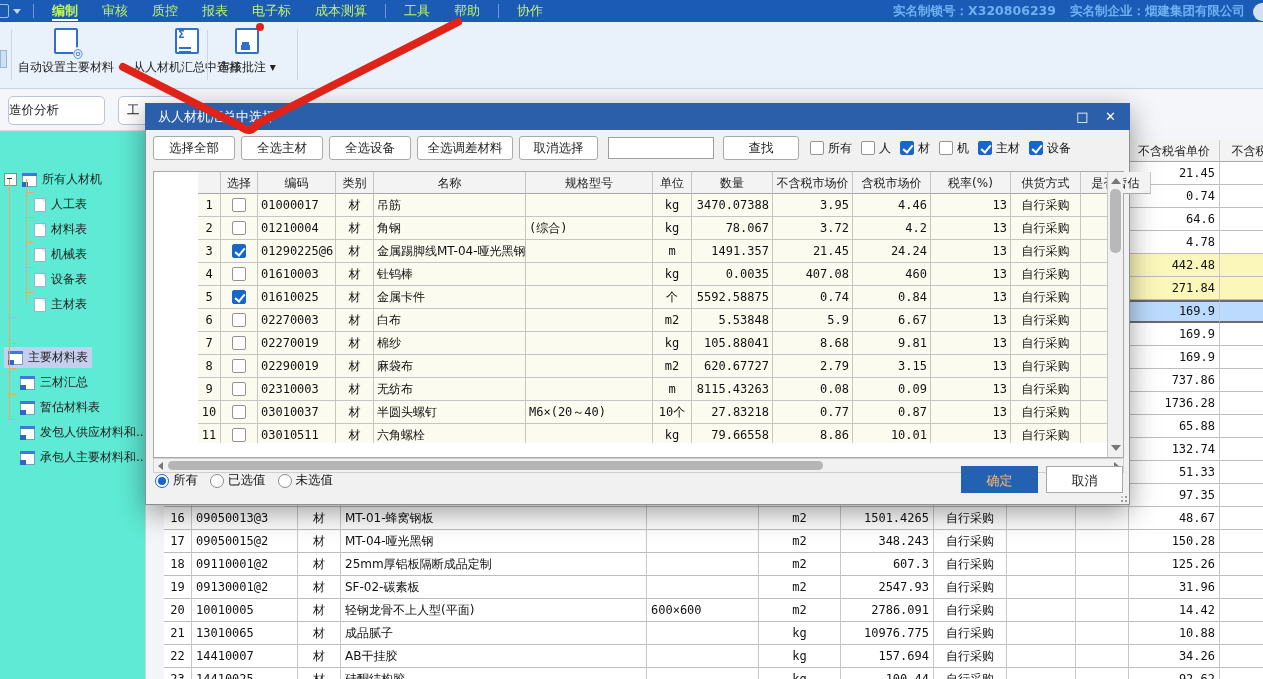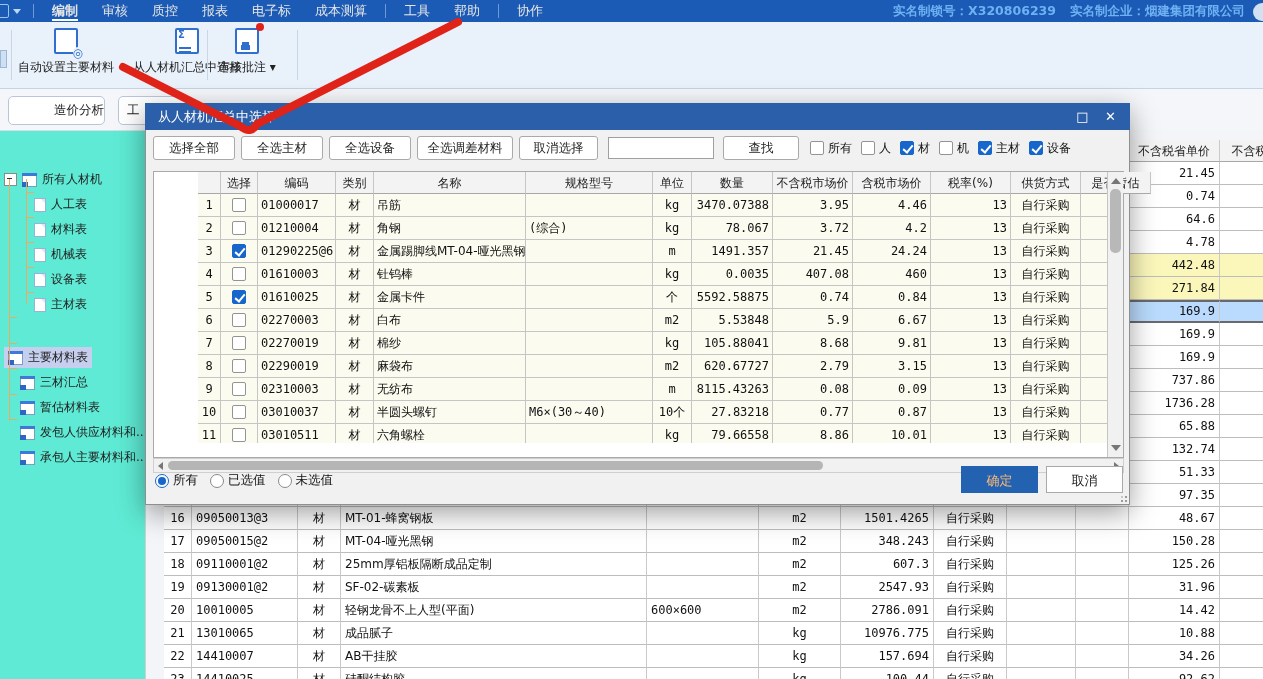--- a/index.html
+++ b/index.html
@@ -7,42 +7,42 @@
     font-family:"DejaVu Sans","Liberation Sans",sans-serif;font-size:12px;color:#111;}
   .num{font-family:"DejaVu Sans Mono","Liberation Mono",monospace;}
 
   
   .menubar{position:absolute;left:0;top:0;width:1263px;height:22px;background:#1b5bb5;display:flex;align-items:center;z-index:5;}
   .qa{display:flex;align-items:center;gap:4px;padding-left:1px;width:26px;}
   .qa-icon{width:9px;height:12px;border:1px solid #9cc3ef;border-radius:2px;margin-left:-3px;}
   .qa-chev{width:0;height:0;border-left:4px solid transparent;border-right:4px solid transparent;border-top:5px solid #bcd7f5;}
   .mb-sep{width:1px;height:14px;background:#6d9ad6;margin:0 6px;}
   .menu-items{display:flex;align-items:center;height:22px;}
-  .menu-item{color:#e5e5e5;font-size:13px;padding:0 12px;height:22px;line-height:21px;cursor:default;position:relative;}
+  .menu-item{color:#bef264;font-size:13px;padding:0 12px;height:22px;line-height:21px;cursor:default;position:relative;}
   .menu-item.active{font-weight:bold;}
   .menu-item.active::after{content:"";position:absolute;left:12px;right:12px;bottom:1px;height:2px;background:#fff;}
   .realname{margin-left:auto;display:flex;gap:14px;align-items:center;padding-right:18px;color:#6fb1f2;font-weight:bold;font-size:12.5px;white-space:nowrap;text-align:right;}
   .avatar-partial{position:absolute;right:-8px;top:3px;width:18px;height:18px;border-radius:50%;background:#e8eef7;opacity:.9;}
 
   
   .ribbon{position:absolute;left:0;top:22px;width:1263px;height:66px;background:#e9f1fa;border-bottom:1px solid #c6d3e4;z-index:5;}
   .ribbon-sep{position:absolute;top:8px;width:1px;height:50px;background:#c9d6e6;}
   .rbtn{position:absolute;top:6px;display:flex;flex-direction:column;align-items:center;gap:5px;cursor:default;}
   .rbtn .lbl{font-size:12px;color:#222;white-space:nowrap;}
   .ribbon-icon{width:20px;height:22px;border:2px solid #2f6fd0;border-radius:2px;background:#fff;position:relative;}
   .ribbon-icon.auto::after{content:"◎";position:absolute;right:-7px;bottom:-7px;font-size:12px;color:#2f6fd0;background:#e9f1fa;border-radius:50%;line-height:12px;}
   .ribbon-icon.summary::before{content:"Σ";position:absolute;left:1px;top:-1px;font-size:10px;color:#2f6fd0;font-weight:bold;}
   .ribbon-icon.summary::after{content:"";position:absolute;left:2px;bottom:3px;width:12px;height:2px;background:#2f6fd0;box-shadow:0 4px 0 #2f6fd0;}
   .ribbon-icon.review::after{content:"";position:absolute;left:4px;bottom:2px;width:9px;height:5px;background:#2f6fd0;box-shadow:0 -4px 0 -1px #2f6fd0;}
   .ribbon-icon.review::before{content:"";position:absolute;top:-7px;right:-7px;width:8px;height:8px;background:#e02318;border-radius:50%;}
   .ribbon-frag{position:absolute;left:0;top:28px;width:5px;height:16px;background:#cfe0f2;border:1px solid #9cb8d8;}
 
   
   .tabrow{position:absolute;left:0;top:89px;width:1263px;height:41px;background:#f4f6f9;}
-  .tabbtn{position:absolute;top:7px;height:27px;line-height:25px;background:#fff;border:1px solid #b9c6da;border-radius:5px;text-align:right;font-size:12.5px;color:#222;}
+  .tabbtn{position:absolute;top:7px;height:27px;line-height:25px;background:#fff;border:1px solid #b9c6da;border-radius:5px;text-align:left;font-size:12.5px;color:#222;}
   .treepanel{position:absolute;left:0;top:130px;width:145px;height:549px;background:#5eead4;border-top:1px solid #d8dde5;border-right:1px solid #d0d0d0;}
   .tree{position:relative;padding-top:36px;}
   .trow{position:relative;height:25px;display:flex;align-items:center;gap:5px;font-size:12px;color:#222;white-space:nowrap;}
   .trow .hl-wrap{display:flex;align-items:center;gap:5px;padding:2px 4px;}
   .trow.selected .hl-wrap{background:#c6cfee;}
   .expander{width:11px;height:11px;border:1px solid #8a8a8a;background:#fff;position:relative;margin-left:4px;}
   .expander::after{content:"";position:absolute;left:2px;top:4px;width:5px;height:1px;background:#333;}
   .tbl-icon{width:13px;height:12px;border:1px solid #7a9cc8;background:#fff;position:relative;flex:none;}
   .tbl-icon::before{content:"";position:absolute;left:-1px;top:-1px;right:-1px;height:3px;background:#3e79d8;}
   .tbl-icon::after{content:"";position:absolute;left:-1px;bottom:-1px;width:6px;height:5px;background:#2f66c4;}
@@ -813,21 +813,21 @@
             </div>
           </div>
           <div class="drow">
             <div class="dcell c num">10</div>
             <div class="dcell c">
               <span class="cb"></span>
             </div>
             <div class="dcell num">03010037</div>
             <div class="dcell c">材</div>
             <div class="dcell">半圆头螺钉</div>
-            <div class="dcell num">M6×(30～40)</div>
+            <div class="dcell num">M6×(20～40)</div>
             <div class="dcell c num">10个</div>
             <div class="dcell r num">27.83218</div>
             <div class="dcell r num">0.77</div>
             <div class="dcell r num">0.87</div>
             <div class="dcell r num">13</div>
             <div class="dcell c">自行采购</div>
             <div class="dcell c">
               <span class="cb dis"></span>
             </div>
           </div>

